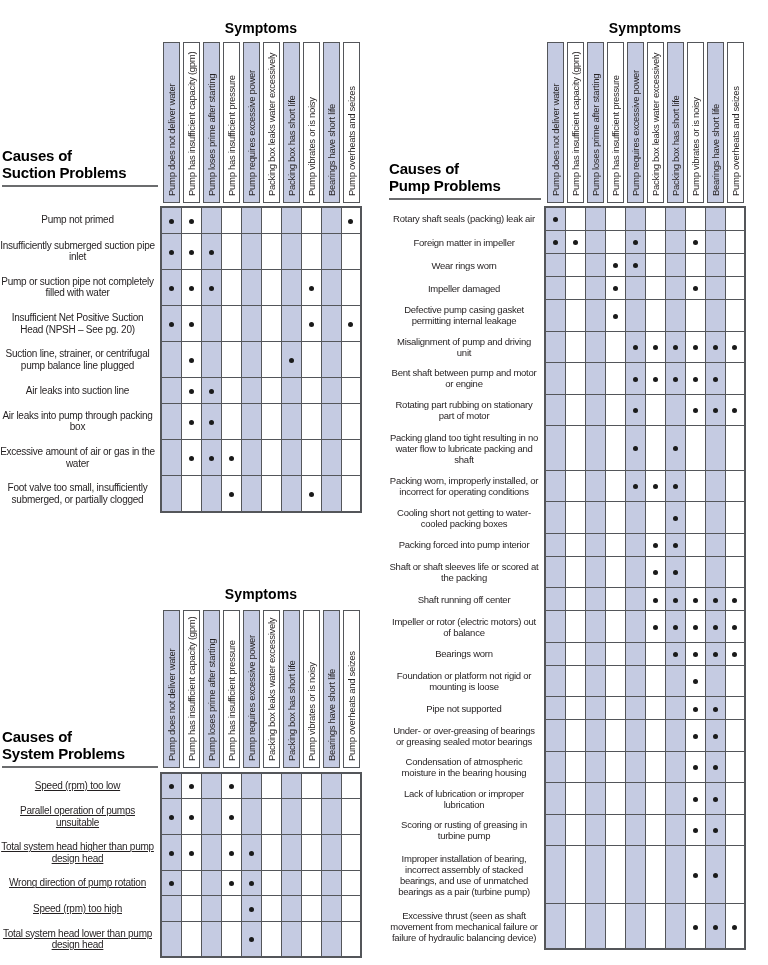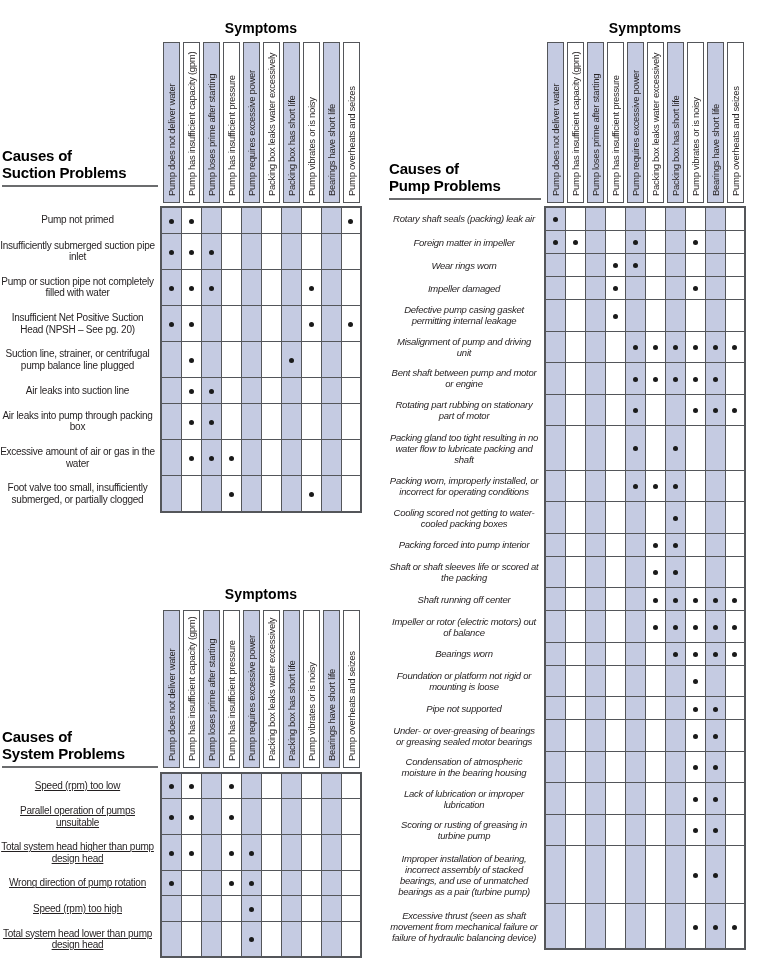--- a/index.html
+++ b/index.html
@@ -59,21 +59,21 @@
   #suction-table    { left: 0px;  top: 206px; width: 361px; height: 307px; }
 
   #system-symtitle  { left: 161px; top: 586px; width: 200px; }
   #system-header    { left: 161px; top: 610px; width: 200px; height: 158px; }
   #system-title     { left: 2px;  top: 714px; width: 156px; height: 54px; }
   #system-table     { left: 0px;  top: 772px; width: 361px; height: 186px; text-decoration: underline; }
 
   #pump-symtitle    { left: 545px; top: 20px; width: 200px; }
   #pump-header      { left: 545px; top: 42px; width: 200px; height: 161px; }
   #pump-title       { left: 389px; top: 150px; width: 152px; height: 50px; }
-  #pump-table       { left: 389px; top: 206px; width: 356px; height: 744px; font-style: italic; }
+  #pump-table       { left: 389px; top: 206px; width: 356px; height: 744px; }
 </style>
 </head>
 <body>
 
 <div class="page">
 
   <div class="sym-title" id="suction-symtitle">Symptoms</div>
   <div class="header-row" id="suction-header">
       <div class="hstrip">
         <div class="hbox shade">
@@ -587,21 +587,21 @@
           <td class="cell shade"></td>
           <td class="cell"></td>
           <td class="cell shade"><span class="dot"></span></td>
           <td class="cell"><span class="dot"></span></td>
           <td class="cell shade"><span class="dot"></span></td>
           <td class="cell"></td>
           <td class="cell shade"></td>
           <td class="cell"></td>
         </tr>
         <tr>
-          <td class="label">Cooling scored not getting to water-cooled packing boxes</td>
+          <td class="label">Cooling short not getting to water-cooled packing boxes</td>
           <td class="cell shade"></td>
           <td class="cell"></td>
           <td class="cell shade"></td>
           <td class="cell"></td>
           <td class="cell shade"></td>
           <td class="cell"></td>
           <td class="cell shade"><span class="dot"></span></td>
           <td class="cell"></td>
           <td class="cell shade"></td>
           <td class="cell"></td>

